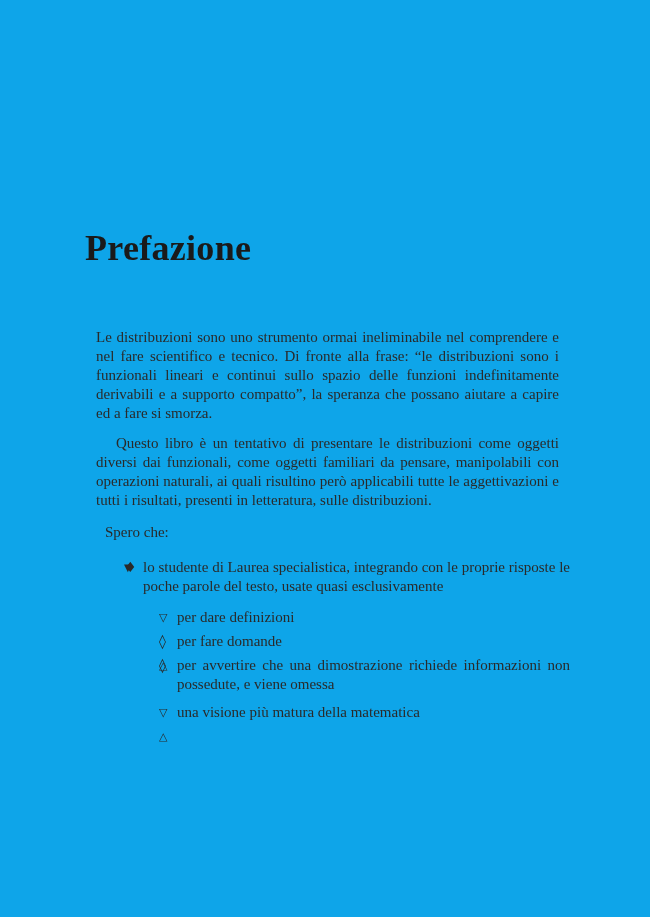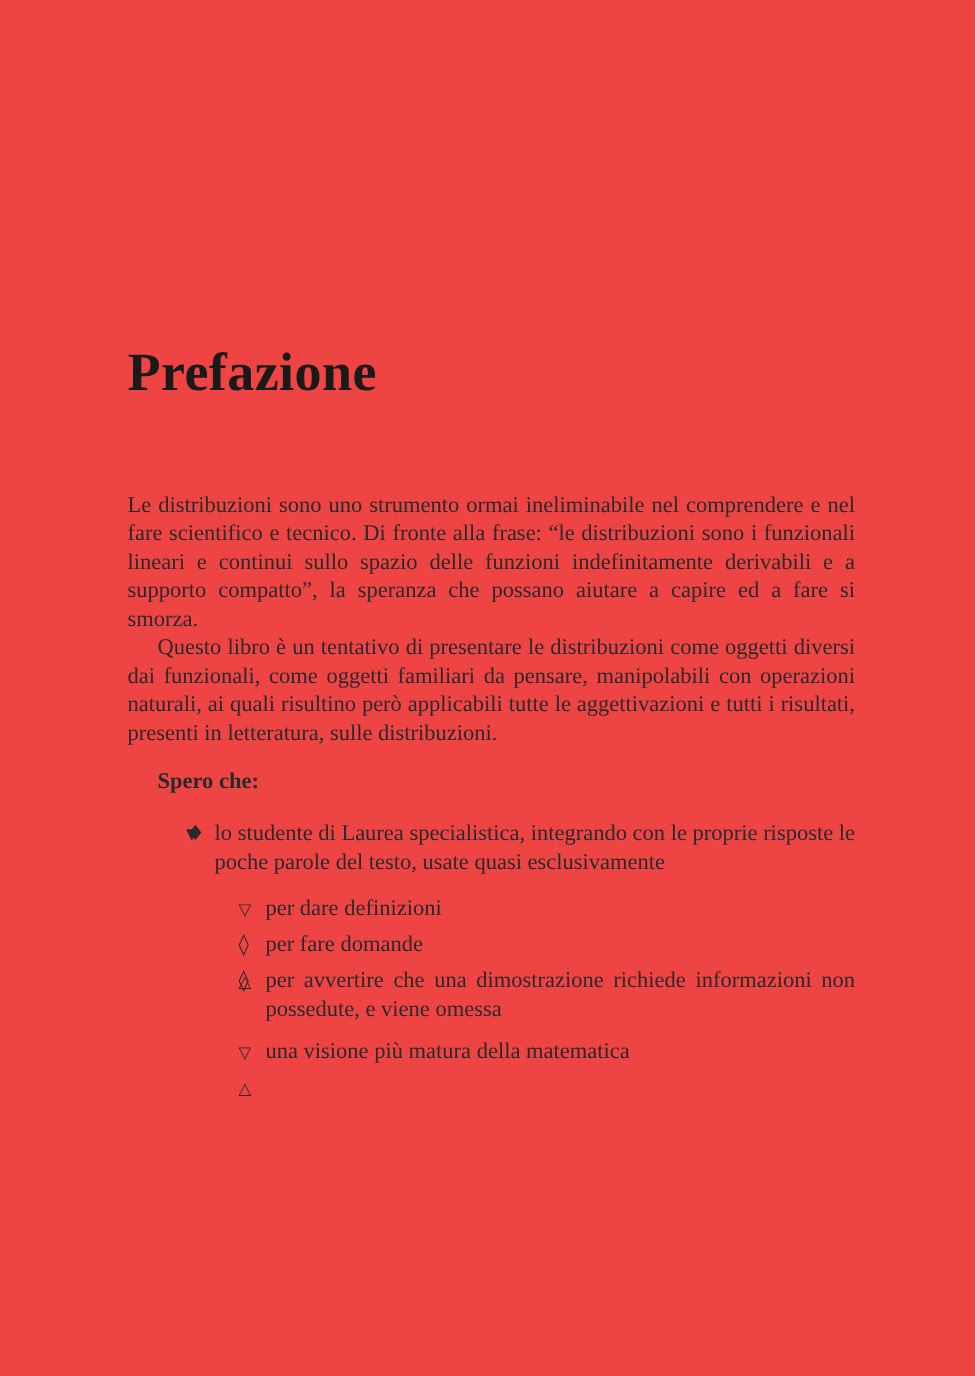--- a/index.html
+++ b/index.html
@@ -4,21 +4,21 @@
 <style>
   html, body {
     margin: 0;
     padding: 0;
     background: #ffffff;
   }
   .page {
     position: relative;
     width: 650px;
     height: 917px;
-    background: #ef4444;
+    background: #0ea5e9;
     overflow: hidden;
     font-family: "Liberation Serif", "DejaVu Serif", serif;
     color: #2a2a2a;
   }
   .content {
     position: absolute;
     left: 85px;
     top: 0;
     width: 485px;
   }
@@ -31,29 +31,28 @@
     color: #1a1a1a;
     letter-spacing: 0.3px;
   }
   .body-text {
     margin-top: 60px;
     font-size: 15px;
     line-height: 19px;
     text-align: justify;
   }
   .para {
-    margin: 0;
+    margin: 11px;
   }
   .para.indent {
     text-indent: 20px;
   }
   .spero {
     margin: 13px 0 16px 0;
     text-indent: 20px;
-    font-weight: bold;
   }
   .li1 {
     position: relative;
     padding-left: 58px;
     text-align: justify;
   }
   .li1.first { margin-top: 15px; }
   .li1.next  { margin-top: 8px; }
   .li2 {
     position: relative;

